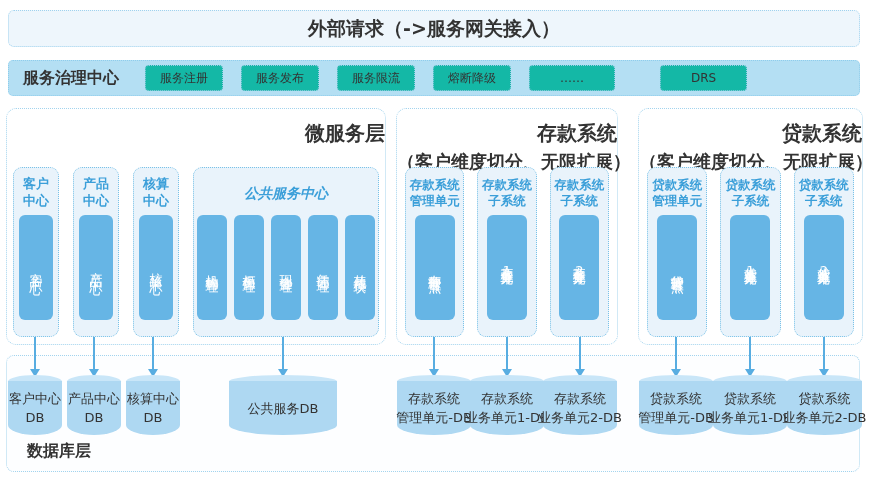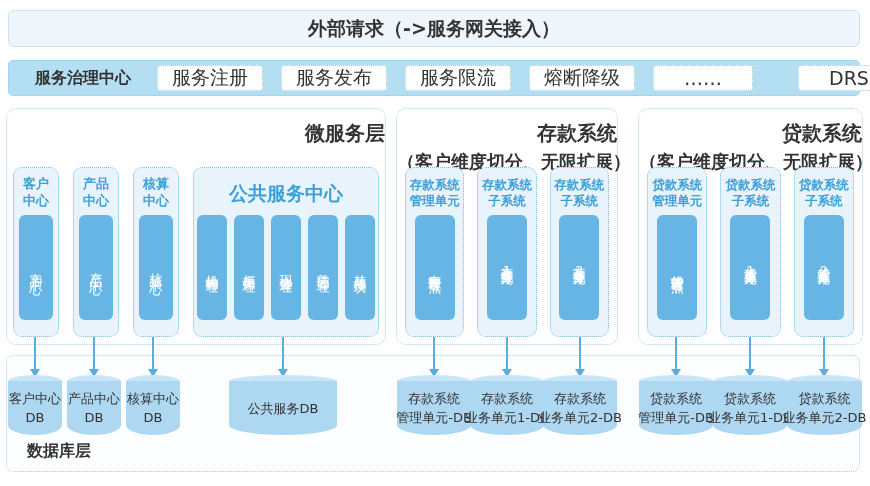--- a/index.html
+++ b/index.html
@@ -12,27 +12,27 @@
   .banner {
     position:absolute; left:8px; top:10px; width:852px; height:37px;
     background:#eef6fc; border:1px dotted #9fd2ee; border-radius:6px;
     display:flex; align-items:center; justify-content:center;
     font-size:19px; font-weight:bold; box-sizing:border-box;
   }
   
   .gov {
     position:absolute; left:8px; top:60px; width:852px; height:36px;
     background:#b4dff3; border:1px dotted #8ecdec; border-radius:5px;
-    display:flex; align-items:center; padding:0 26px; box-sizing:border-box;
+    display:flex; align-items:center; padding:0 14px; box-sizing:border-box;
   }
   .gov-label { font-size:16px; font-weight:bold; margin-right:26px; white-space:nowrap; }
   .chip {
     height:26px; display:flex; align-items:center; justify-content:center;
-    background:#ffffff; border:1px dotted #9ccbe7; border-radius:4px;
-    font-size:19px; padding:0 14px; margin-right:18px; white-space:nowrap;
+    background:#14b8a6; border:1px dotted #9ccbe7; border-radius:4px;
+    font-size:12px; padding:0 14px; margin-right:18px; white-space:nowrap;
     box-sizing:border-box;
   }
   .chip.wide { padding:0 30px; }
   .chip.drs  { margin-left:27px; padding:0 30px; }
   
   .panel {
     position:absolute; top:108px; height:237px; background:#fff;
     border:1px dotted #a3d4ee; border-radius:10px; box-sizing:border-box;
   }
   #panel-micro   { left:6px;   width:380px; }
@@ -50,21 +50,21 @@
     background:#e9f3fb; border:1px dotted #79c2e8; border-radius:9px;
     display:flex; flex-direction:column; align-items:center; box-sizing:border-box;
   }
   .subcol .head {
     height:44px; margin-top:3px; display:flex; align-items:center; justify-content:center;
     text-align:center; color:#3b9fd9; font-weight:bold; font-size:13px;
     line-height:1.3; white-space:pre;
   }
   .subcol.narrow { width:46px; }
   .subcol.grow   { flex:1; }
-  .subcol.grow .head { font-size:19px; }
+  .subcol.grow .head { font-size:14px;font-style:italic; }
   .sys .subcol { flex:1; }
   .sys .subcol .head { font-size:12.5px; }
   .vbar {
     background:#66b5e5; border-radius:6px; color:#fff;
     writing-mode:vertical-rl; text-orientation:upright;
     display:flex; align-items:center; justify-content:center;
     font-size:13px; letter-spacing:1px; height:105px; line-height:1;
   }
   .subcol.narrow .vbar { width:34px; letter-spacing:3px; }
   .sys .vbar { width:40px; }

